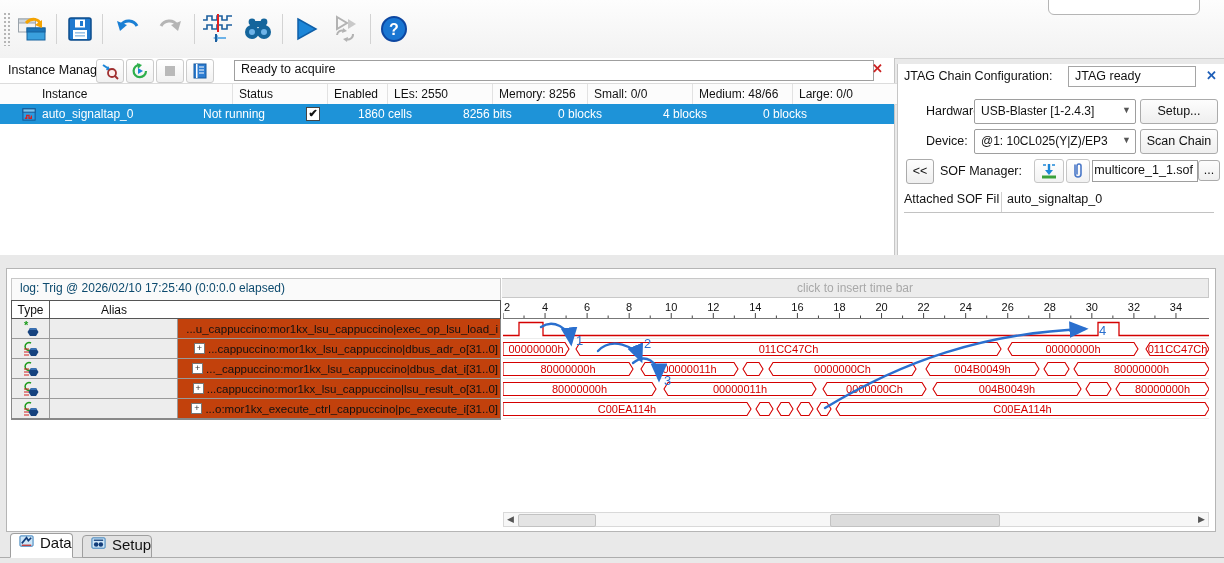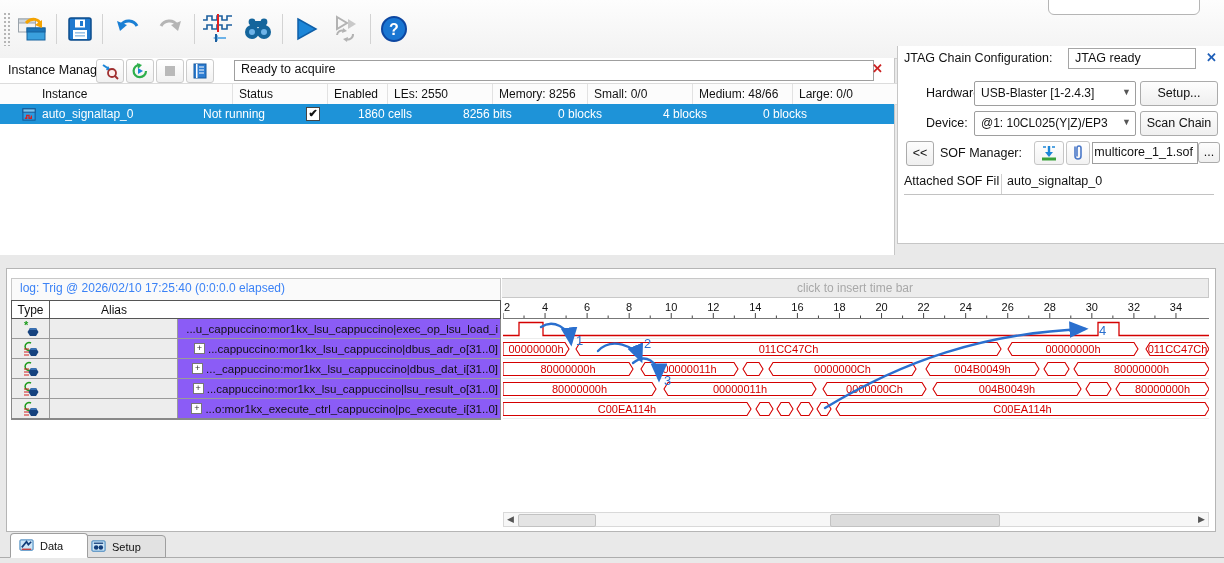--- a/index.html
+++ b/index.html
@@ -11,21 +11,21 @@
     background:linear-gradient(#fdfdfd,#f2f2f2);border-bottom:1px solid #cfcfcf;}
   .grip{position:absolute;left:3px;top:12px;width:7px;height:34px;
     background-image:radial-gradient(#b5b5b5 1px,transparent 1.2px);background-size:4px 4px;}
   .tb{position:absolute;top:10px;width:36px;height:38px;display:flex;align-items:center;justify-content:center;cursor:default;}
   .tsep{position:absolute;top:14px;width:1px;height:30px;background:#d3d3d3;}
   .mini-box{position:absolute;right:24px;top:-9px;width:150px;height:22px;background:#fff;border:1px solid #b5b5b5;border-radius:6px;}
 
   
   .pane{position:absolute;background:#fff;border-bottom:1px solid #c6c6c6;}
   .pane-left{left:0;top:58px;width:894px;height:197px;border-right:1px solid #c6c6c6;}
-  .pane-right{left:897px;top:46px;width:327px;height:197px;border-left:1px solid #c6c6c6;}
+  .pane-right{left:897px;top:64px;width:327px;height:197px;border-left:1px solid #c6c6c6;}
 
   .im-header{position:absolute;left:0;top:0;width:100%;height:25px;}
   .im-label{position:absolute;left:8px;top:5px;font-size:12.5px;color:#111;}
   .im-btn{position:absolute;top:1px;width:26px;height:22px;border:1px solid #cccccc;border-radius:3px;
     background:linear-gradient(#ffffff,#f1f1f1);display:flex;align-items:center;justify-content:center;}
   .im-status{position:absolute;left:234px;top:2px;width:632px;height:18px;border:1px solid #9f9f9f;background:#fff;
     font-size:12.5px;color:#111;padding:1px 0 0 6px;}
   .close-x{position:absolute;top:3px;font-size:13px;font-weight:bold;cursor:default;}
   .close-red{left:872px;color:#cc2222;}
 
@@ -54,53 +54,53 @@
   .close-blue{color:#1f5fb8;}
   .sof-file{position:absolute;border:1px solid #9e9e9e;background:#fff;font-size:12.5px;color:#111;
     padding:2px 4px 0 4px;overflow:hidden;white-space:nowrap;direction:rtl;text-align:left;}
   .attached{position:absolute;left:6px;top:128px;width:310px;height:20px;border-bottom:1px solid #c2c2c2;font-size:12.5px;color:#111;display:flex;}
   .attached .lab{width:97px;overflow:hidden;white-space:nowrap;border-right:1px solid #d0d0d0;}
   .attached .val{padding-left:5px;white-space:nowrap;}
 
   
   .wave-pane{position:absolute;left:6px;top:268px;width:1210px;height:264px;background:#fff;border:1px solid #b5b5b5;box-sizing:border-box;}
   .wv-log{position:absolute;left:4px;top:9px;width:490px;height:32px;background:#fafafa;border:1px solid #c8c8c8;
-    box-sizing:border-box;font-size:12px;color:#3b82f6;padding:2px 0 0 8px;white-space:nowrap;overflow:hidden;}
+    box-sizing:border-box;font-size:12px;color:#0c4a6e;padding:2px 0 0 8px;white-space:nowrap;overflow:hidden;}
   .wv-hint{position:absolute;left:495px;top:9px;width:707px;height:20px;background:#ececec;border:1px solid #c8c8c8;border-left:none;
     box-sizing:border-box;font-size:12px;color:#a8a8a8;text-align:center;padding-top:2px;}
   .wv-colhead{position:absolute;left:4px;top:31px;width:490px;height:19px;display:grid;grid-template-columns:38px 128px 324px;
     border:1px solid #555;box-sizing:border-box;font-size:12px;font-weight:normal;color:#111;text-align:center;background:#fff;}
   .wv-colhead>div{border-right:1px solid #555;padding-top:2px;}
   .wv-colhead>div:last-child{border-right:none;}
   .sigrows{position:absolute;left:4px;top:50px;width:490px;border-left:1px solid #888;border-right:1px solid #888;border-bottom:1px solid #888;box-sizing:border-box;}
   .sigrow{display:grid;grid-template-columns:38px 128px 322px;height:20px;box-sizing:border-box;border-bottom:1px solid #9a9a9a;}
   .sigrow:last-child{border-bottom:1px solid #888;}
   .sigrow .tcell{background:#ededed;border-right:1px solid #9a9a9a;display:flex;align-items:center;justify-content:center;}
   .sigrow .acell{background:#ededed;border-right:1px solid #9a9a9a;}
-  .sigrow .ncell{background:#8b5cf6;font-size:11.5px;color:#111;white-space:nowrap;overflow:hidden;
+  .sigrow .ncell{background:#c2410c;font-size:11.5px;color:#111;white-space:nowrap;overflow:hidden;
     display:flex;align-items:center;justify-content:flex-end;padding-right:2px;}
   .expbox{display:inline-block;width:9px;height:9px;border:1px solid #777;color:#333;font-size:9px;line-height:8px;
     text-align:center;margin-right:3px;flex:0 0 auto;background:#fff;}
   #wave-svg{position:absolute;left:496px;top:32px;}
   .rnum{font:11px "Liberation Sans",sans-serif;fill:#111;text-anchor:middle;}
   .tick{stroke:#444;stroke-width:1;}
   .sig{fill:none;stroke-width:1.3;}
   .seg{fill:#fff;stroke-width:1.1;}
   .segtxt{font:11px "Liberation Sans",sans-serif;text-anchor:middle;}
   .ann{fill:none;stroke-width:2.4;stroke-linecap:round;}
   .annlbl{font:13px "Liberation Sans",sans-serif;}
 
   .hscroll{position:absolute;left:496px;top:243px;width:706px;height:15px;background:#f7f7f7;border:1px solid #d9d9d9;box-sizing:border-box;}
   .hs-arrow{position:absolute;top:0;width:13px;height:13px;color:#555;font-size:9px;text-align:center;padding-top:1px;}
   .hs-thumb{position:absolute;top:1px;height:11px;background:#dcdcdc;border:1px solid #c2c2c2;border-radius:2px;}
 
   
   .tabbar{position:absolute;left:0;top:532px;width:1224px;height:26px;background:#e9e9e9;border-bottom:1px solid #adadad;box-sizing:border-box;}
-  .tab{position:absolute;display:flex;align-items:center;gap:6px;font-size:11px;color:#111;
-    border:1px solid #9f9f9f;border-radius:4px 4px 0 0;padding:0 24px 0 8px;box-sizing:border-box;}
+  .tab{position:absolute;display:flex;align-items:flex-start;gap:6px;font-size:15px;color:#111;
+    border:1px solid #9f9f9f;border-radius:4px 4px 0 0;padding:0 0 0 8px;box-sizing:border-box;}
   .tab-active{left:10px;top:1px;height:25px;background:#fff;border-bottom:1px solid #fff;z-index:2;}
   .tab-idle{left:82px;top:3px;height:23px;background:#e2e2e2;}
   .bottom-strip{position:absolute;left:0;top:558px;width:1224px;height:5px;background:#e9e9e9;}
   .gap-strip{position:absolute;left:0;top:255px;width:1224px;height:13px;background:#e9e9e9;}
 </style>
 </head>
 <body>
 
 <div class="screen">
 

